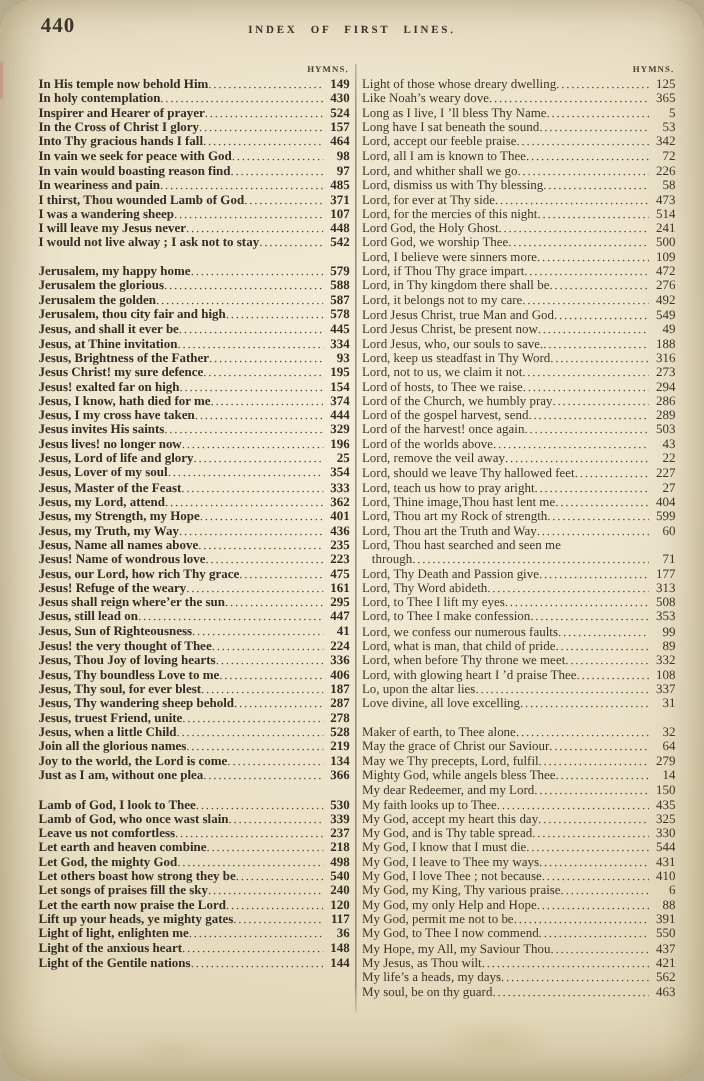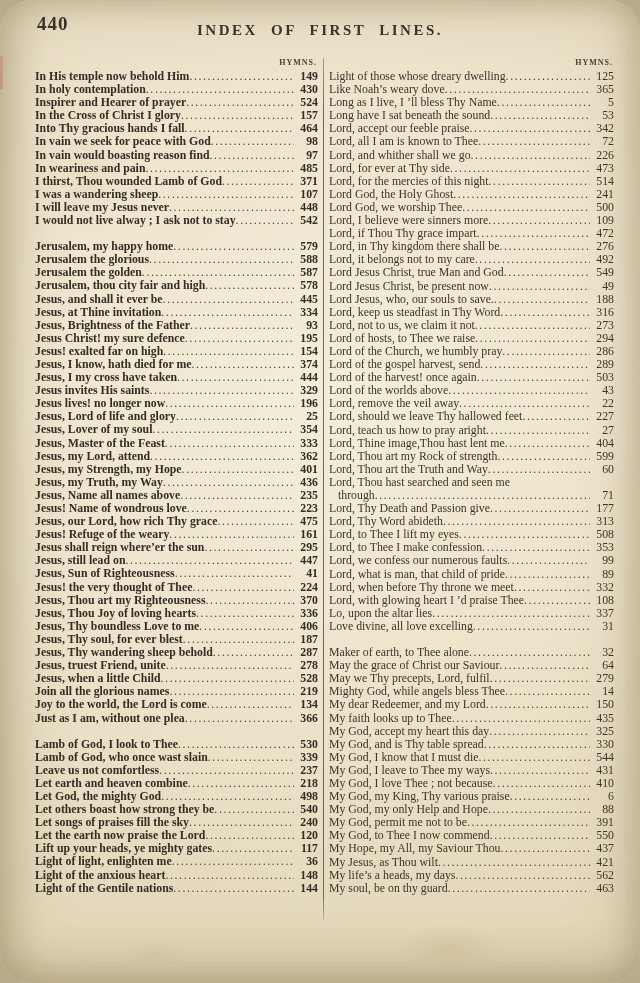--- a/index.html
+++ b/index.html
@@ -30,21 +30,21 @@
   .edge-mark{position:absolute;left:0;top:56px;width:3px;height:34px;
     background:rgba(198,120,116,0.45);border-radius:2px;}
 
   .header{position:relative;height:56px;}
   .pagenum{
     position:absolute;left:37px;top:13px;
     font-size:19px;font-weight:bold;letter-spacing:1px;color:#3a332a;
   }
   .title{
     position:absolute;left:0;right:0;top:22px;margin:0;text-align:center;
-    font-size:15px;font-weight:bold;letter-spacing:2.5px;word-spacing:7px;color:#3a332a;
+    font-size:10px;font-weight:bold;letter-spacing:2.5px;word-spacing:7px;color:#3a332a;
   }
 
   .columns{display:flex;padding:0 22px 0 35px;}
   .col{display:flex;flex-direction:column;}
   .col.left{width:283px;}
   .col.right{width:285px;}
   .colhead{
     height:14px;line-height:14px;text-align:right;
     font-size:8px;font-weight:bold;letter-spacing:1px;color:#4a4335;
     padding-right:1px;
@@ -277,25 +277,20 @@
             <span class="txt">Jesus, Sun of Righteousness</span>
             <span class="leader"></span>
             <span class="num">41</span>
           </div>
           <div class="row">
             <span class="txt">Jesus! the very thought of Thee</span>
             <span class="leader"></span>
             <span class="num">224</span>
           </div>
           <div class="row">
-            <span class="txt">Jesus, Thou art my Righteousness</span>
-            <span class="leader"></span>
-            <span class="num">370</span>
-          </div>
-          <div class="row">
             <span class="txt">Jesus, Thou Joy of loving hearts</span>
             <span class="leader"></span>
             <span class="num">336</span>
           </div>
           <div class="row">
             <span class="txt">Jesus, Thy boundless Love to me</span>
             <span class="leader"></span>
             <span class="num">406</span>
           </div>
           <div class="row">
@@ -429,20 +424,25 @@
             <span class="txt">Lord, all I am is known to Thee</span>
             <span class="leader"></span>
             <span class="num">72</span>
           </div>
           <div class="row">
             <span class="txt">Lord, and whither shall we go</span>
             <span class="leader"></span>
             <span class="num">226</span>
           </div>
           <div class="row">
+            <span class="txt">Lord, dismiss us with Thy blessing</span>
+            <span class="leader"></span>
+            <span class="num">58</span>
+          </div>
+          <div class="row">
             <span class="txt">Lord, for ever at Thy side</span>
             <span class="leader"></span>
             <span class="num">473</span>
           </div>
           <div class="row">
             <span class="txt">Lord, for the mercies of this night</span>
             <span class="leader"></span>
             <span class="num">514</span>
           </div>
           <div class="row">

